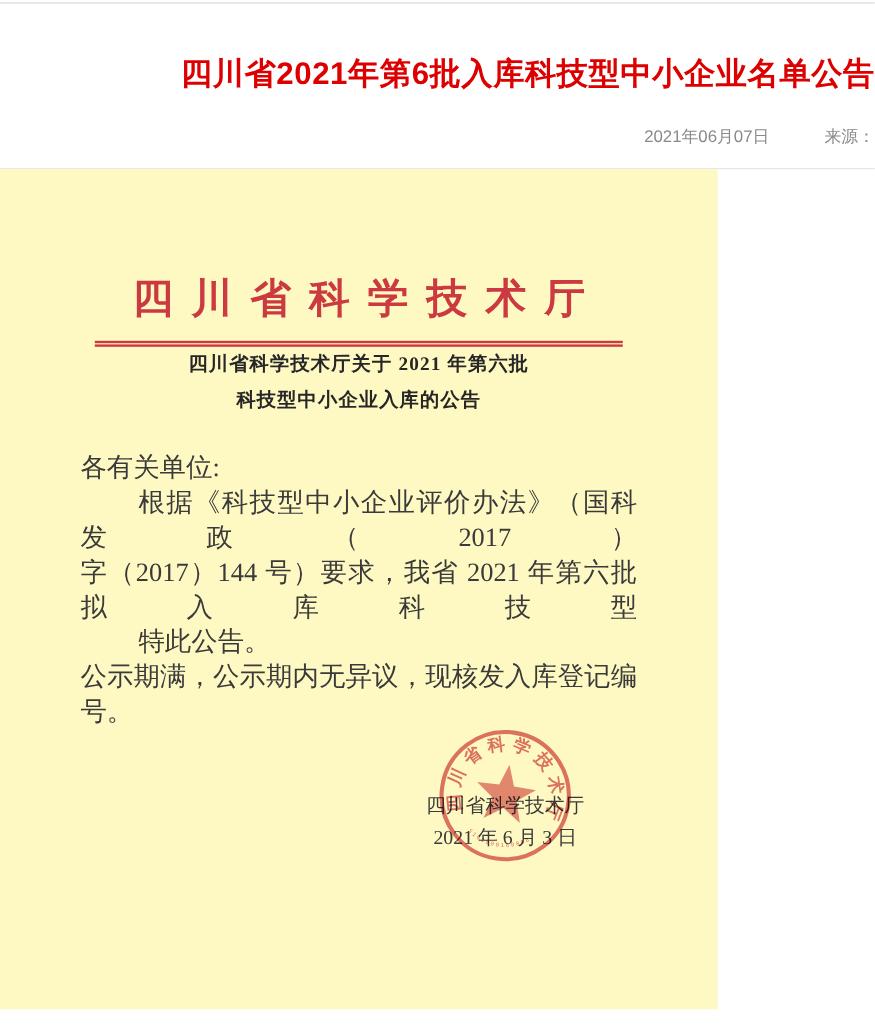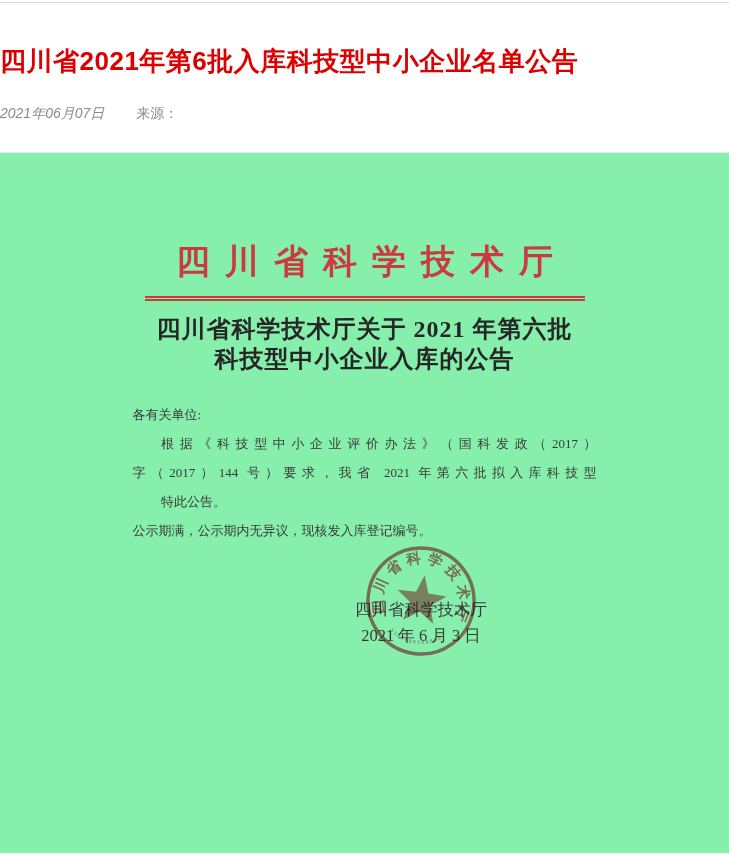--- a/index.html
+++ b/index.html
@@ -1,40 +1,40 @@
 <!DOCTYPE html>
 <html><head>
 <meta charset="utf-8">
 <style>
   * { margin:0; padding:0; box-sizing:border-box; }
   html,body { width:729px; height:854px; background:#ffffff; overflow:hidden;
               font-family:"Liberation Sans", sans-serif; }
 
   
   .topline { height:3px; border-bottom:1px solid #dadada; }
-  .page-header { text-align:left; border-bottom:1px solid #e7e7e7; padding-bottom:29px; }
+  .page-header { text-align:right; border-bottom:1px solid #e7e7e7; padding-bottom:17px; }
   .page-title { margin-top:42px; font-size:26px; line-height:32px; font-weight:bold;
                 color:#dd0000; letter-spacing:0.5px; }
   .meta-row { margin-top:28px; font-size:14px; color:#8a8a8a; }
-  .meta-row .meta-date { margin-right:28px;font-style:italic; }
+  .meta-row .meta-date { margin-right:42px; }
 
   
-  .doc { position:relative; width:729px; height:700px; background:#86efac;
+  .doc { position:relative; width:598px; height:700px; background:#fef9c3;
          font-family:"Liberation Serif","DejaVu Serif",serif; color:#363636; }
 
   .letterhead { padding-top:88px; text-align:center; color:#cb3a40;
                 font-size:34px; font-weight:bold; letter-spacing:15px; line-height:42px;
                 text-indent:15px; }
   .red-rule { width:440px; margin:13px auto 0 auto; height:5px;
               border-top:2px solid #cb3a40; border-bottom:2px solid #cb3a40; }
 
-  .doc-title { margin-top:13px; text-align:center; font-size:24px; font-weight:bold;
+  .doc-title { text-align:center; font-size:16px; font-weight:bold;
                color:#262626; line-height:30px; letter-spacing:1px; }
 
-  .doc-body { width:464px; margin:26px auto 0 auto; font-size:13px; line-height:29px;
+  .doc-body { width:464px; margin:26px auto 0 auto; font-size:22px; line-height:29px;
               color:#3a3a3a; }
   .doc-body .line { text-align:justify; }
   .doc-body .jl { text-align-last:justify; }
   .doc-body .indent { text-indent:2.2em; }
   .attachment { margin-top:23px; margin-left:52px; }
 
   .sig-area { position:relative; height:195px; }
   .sig { position:absolute; left:340px; top:52px; width:162px; text-align:center;
          font-size:16.5px; line-height:26px; color:#3a3a3a; z-index:1; }
 

